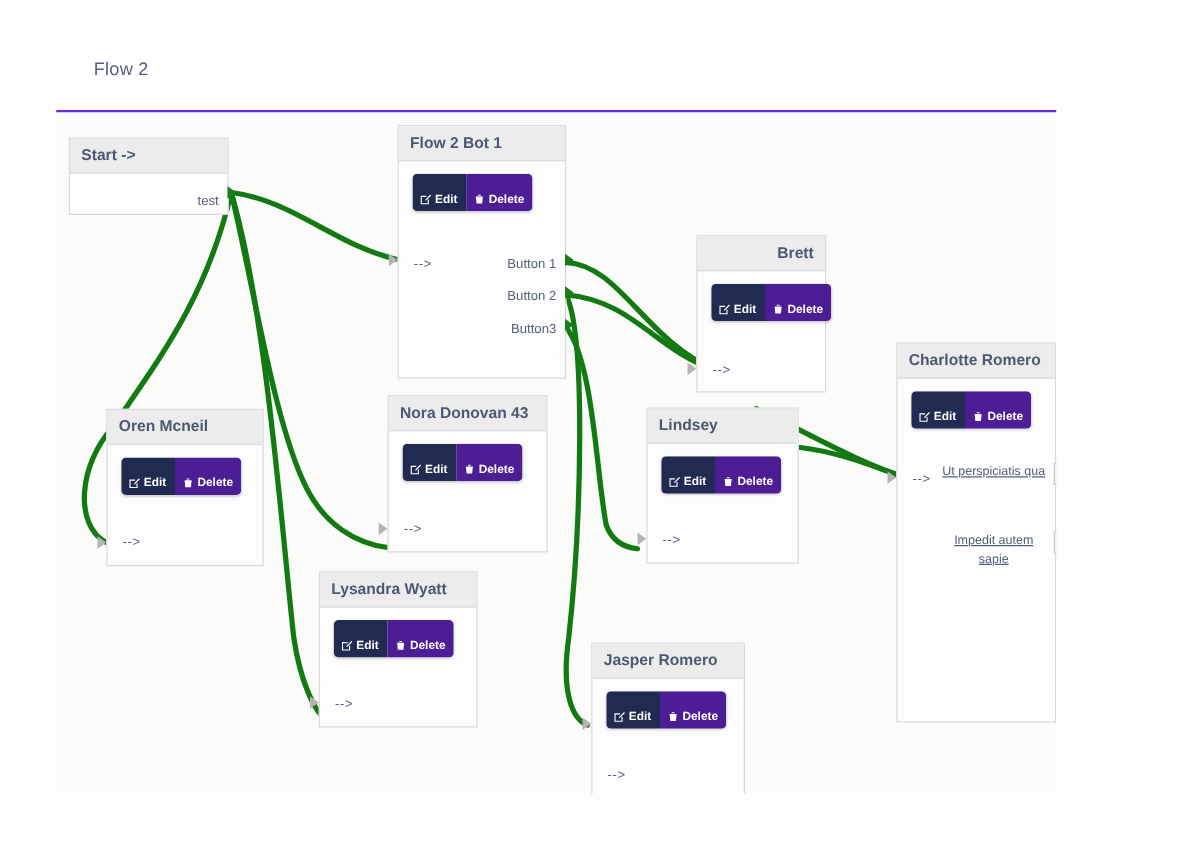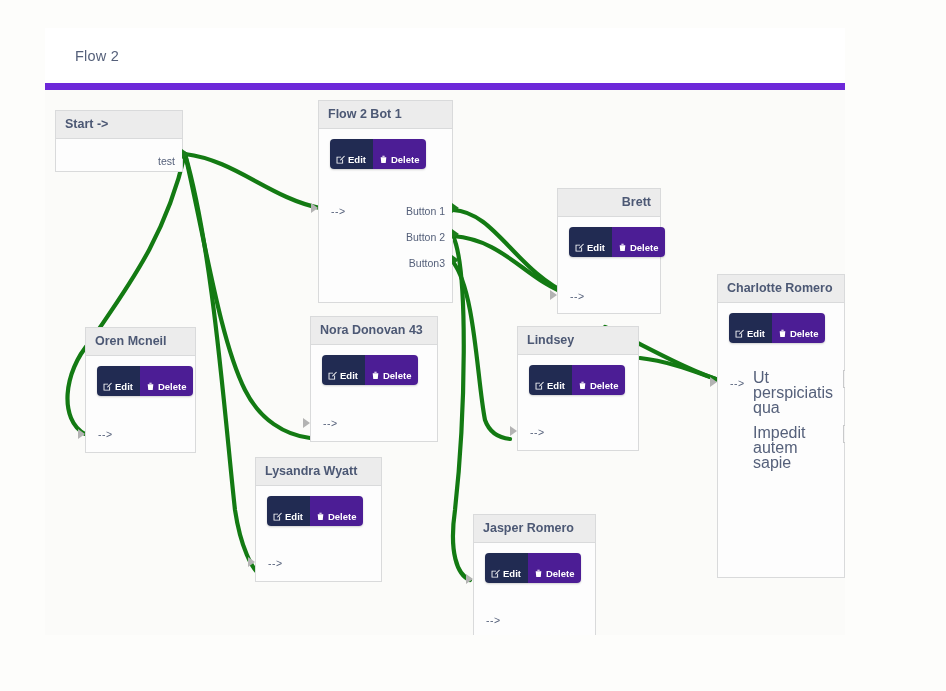--- a/index.html
+++ b/index.html
@@ -13,21 +13,21 @@
     position: relative;
     width: 946px; height: 691px;
     background: #fdfdfb;
   }
   
   .card-header {
     position: absolute;
     left: 45px; top: 28px;
     width: 800px; height: 62px;
     background: #ffffff;
-    border-bottom: 7px solid #6d28d9;
+    border-bottom: 2px solid #6d28d9;
     box-sizing: border-box;
   }
   .card-title {
     position: absolute;
     left: 30px; top: 20px;
     font-size: 14.5px;
     color: #55607a;
     letter-spacing: .2px;
   }
   
@@ -101,25 +101,26 @@
     position: absolute;
     right: 7px;
     font-size: 10.5px;
     color: #55607a;
     text-align: right;
     white-space: nowrap;
   }
   .out-text {
     position: absolute;
     right: 7px;
-    font-size: 16px;
+    font-size: 10px;
     color: #55607a;
-    text-align: left;
+    text-align: center;
     line-height: 15px;
     width: 84px;
+    text-decoration: underline;
   }
   
   .handle-in {
     position: absolute;
     width: 0; height: 0;
     border-top: 5px solid transparent;
     border-bottom: 5px solid transparent;
     border-left: 7px solid #b3b3b3;
     z-index: 7;
   }
@@ -209,21 +210,21 @@
         <div class="out-label" style="top:76px;">Button 1</div>
         <div class="out-label" style="top:102px;">Button 2</div>
         <div class="out-label" style="top:128px;">Button3</div>
       </div>
     </div>
     <div class="handle-in" style="left:266px; top:113px;"></div>
     <div class="handle-out" style="left:407px; top:113px;"></div>
     <div class="handle-out" style="left:407px; top:139px;"></div>
     <div class="handle-out" style="left:407px; top:165px;"></div>
 
-    <div class="node" style="left:40px; top:237px; width:111px; height:126px;">
+    <div class="node" style="left:40px; top:237px; width:126px; height:126px;">
       <div class="node-header">Oren Mcneil</div>
       <div class="node-body">
         <div class="btn-row">
           <div class="btn btn-edit">
             <span>
               <svg width="9" height="9" viewBox="0 0 16 16">
                   <path fill="#fff" d="M1 3h8v1.6H2.6v9H11V8h1.6v7H1z"></path>
                   <path fill="#fff" d="M14.6 1.2 15.8 2.4 9 9.2l-1.8.6.6-1.8z"></path>
                 </svg>
             </span>

